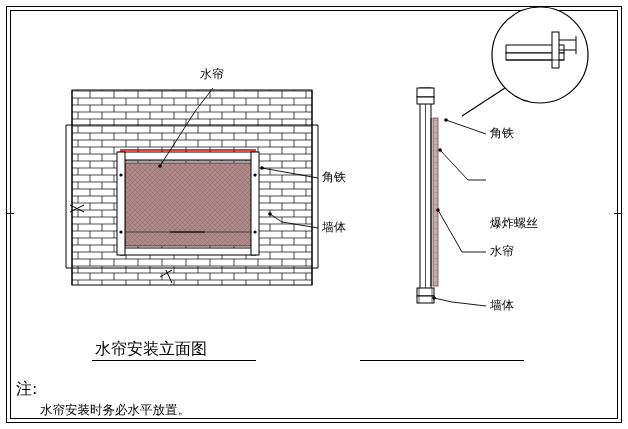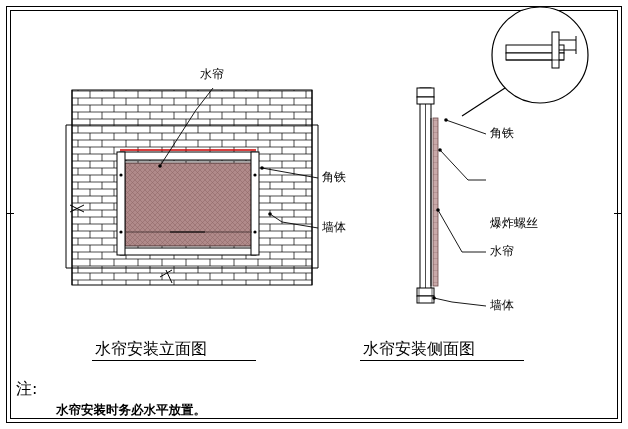--- a/index.html
+++ b/index.html
@@ -214,19 +214,18 @@
   <div class="label" style="left:322px; top:221px;">墙体</div>
 
   <div class="label" style="left:490px; top:127px;">角铁</div>
   <div class="label" style="left:490px; top:173px;margin-top:44px;">爆炸螺丝</div>
   <div class="label" style="left:490px; top:245px;">水帘</div>
   <div class="label" style="left:490px; top:299px;">墙体</div>
 
   <div class="caption" style="left:95px; top:341px;">水帘安装立面图</div>
   <div class="caption-underline" style="left:92px; top:360px; width:164px;"></div>
 
-  <div class="caption" style="left:363px; top:341px;">水帘安装侧面图</div>
   <div class="caption-underline" style="left:360px; top:360px; width:164px;"></div>
 
   <div class="note-title" style="left:16px; top:381px;">注:</div>
-  <div class="note-body" style="left:56px; top:404px;font-weight:bold;">水帘安装时务必水平放置。</div>
+  <div class="note-body" style="left:40px; top:404px;">水帘安装时务必水平放置。</div>
 
 </div>
 
 </body></html>

